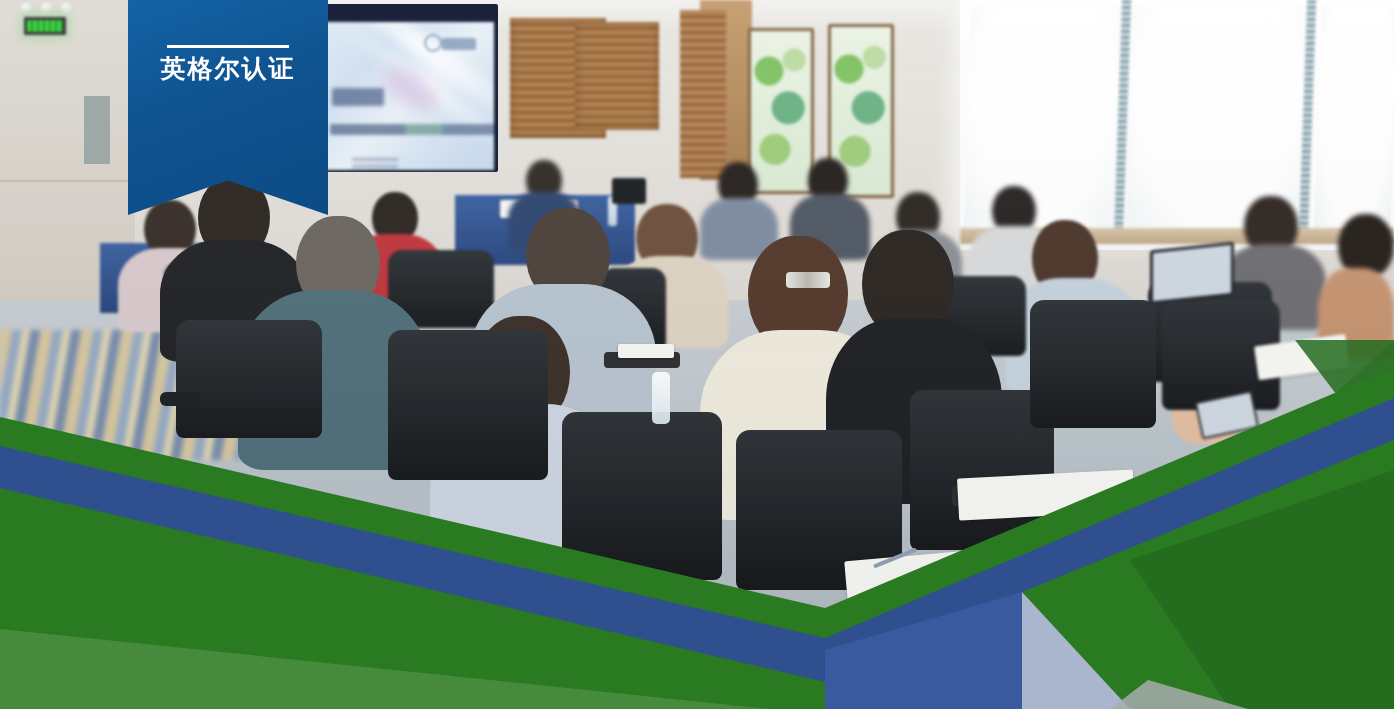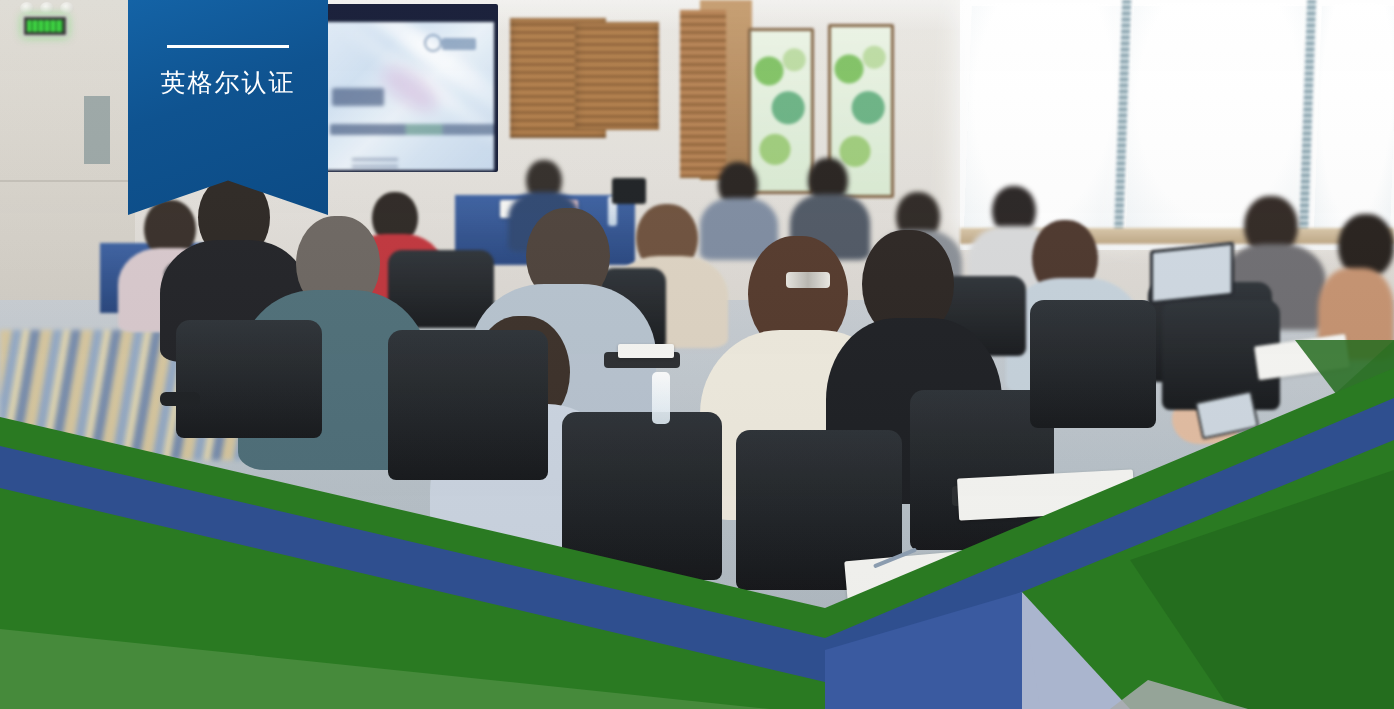--- a/index.html
+++ b/index.html
@@ -138,21 +138,21 @@
   .logo-wordmark{
     position:relative;color:#fff;
     font-family:"Liberation Serif","DejaVu Serif",serif;
     font-weight:700;font-size:53px;letter-spacing:1px;line-height:1;
     padding-bottom:4px;
   }
   .logo-reg{position:absolute;right:-16px;top:-2px;font-size:15px;font-weight:400;
     font-family:"Liberation Serif",serif;}
   .logo-rule{width:122px;height:3px;background:#fff;margin-top:3px;}
   .logo-cn{color:#fff;font-family:"DejaVu Sans","Liberation Sans",sans-serif;
-    font-size:25px;font-weight:400;letter-spacing:2px;margin-top:22px;line-height:1;}
+    font-size:25px;font-weight:700;letter-spacing:2px;margin-top:8px;line-height:1;}
 
   
   .geo{position:absolute;inset:0;pointer-events:none;}
   .geo svg{display:block;width:1394px;height:709px;}
 </style>
 </head>
 <body>
 
 <div class="banner">
 

